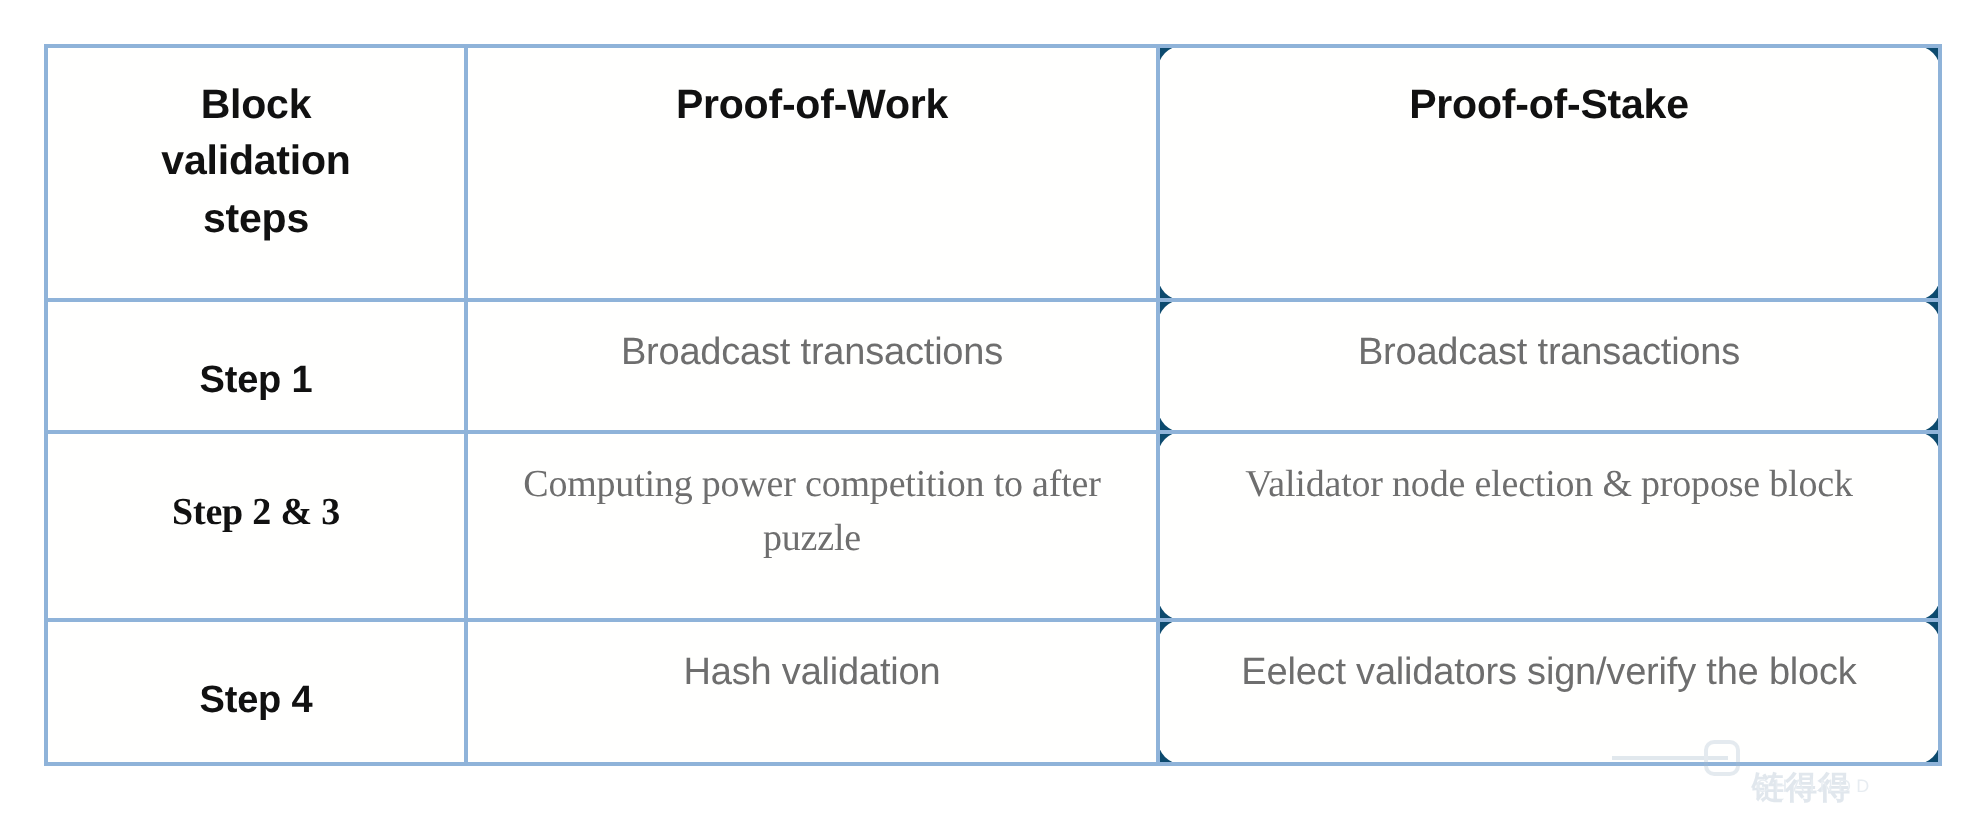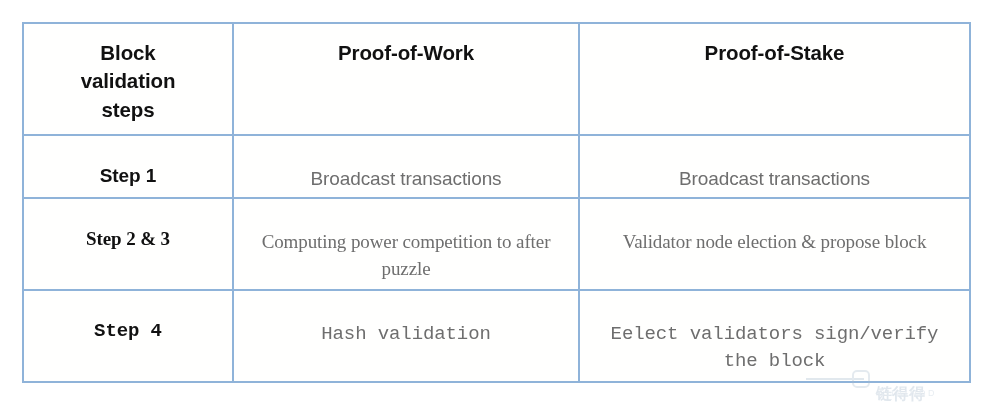--- a/index.html
+++ b/index.html
@@ -37,27 +37,27 @@
 
   .cmp-table td {
     border: 2px solid #8fb3d9;
     padding: 0;
     background: #fffffe;
   }
 
   
   .col-steps  { width: 208px; }
   .col-pow    { width: 344px; }
-  .col-pos    { width: 389px; }
+  .col-pos    { width: 389px; border-radius: 12px; }
 
   
   .row-head   { height: 105px; }
   .row-1      { height: 53px;  }
   .row-2      { height: 78px; font-family: Liberation Serif, serif;  }
-  .row-3      { height: 60px; font-family: Liberation Mono, monospace;  }
+  .row-3      { height: 60px;  }
   .row-4      { height: 53px;  }
 
   .cell-inner {
     display: block;
     width: 100%;
     text-align: center;
     box-sizing: border-box;
   }
 
   
@@ -84,21 +84,21 @@
     color: #111111;
     line-height: 1.3;
     letter-spacing: -0.1px;
   }
 
   
   .body-cell {
     vertical-align: top;
   }
   .body-cell .cell-inner {
-    padding-top: 30px;
+    padding-top: 13px;
     padding-left: 10px;
     padding-right: 10px;
     font-size: 19px;
     font-weight: normal;
     color: #6e6e6e;
     line-height: 1.42;
     letter-spacing: -0.1px;
   }
 
   

